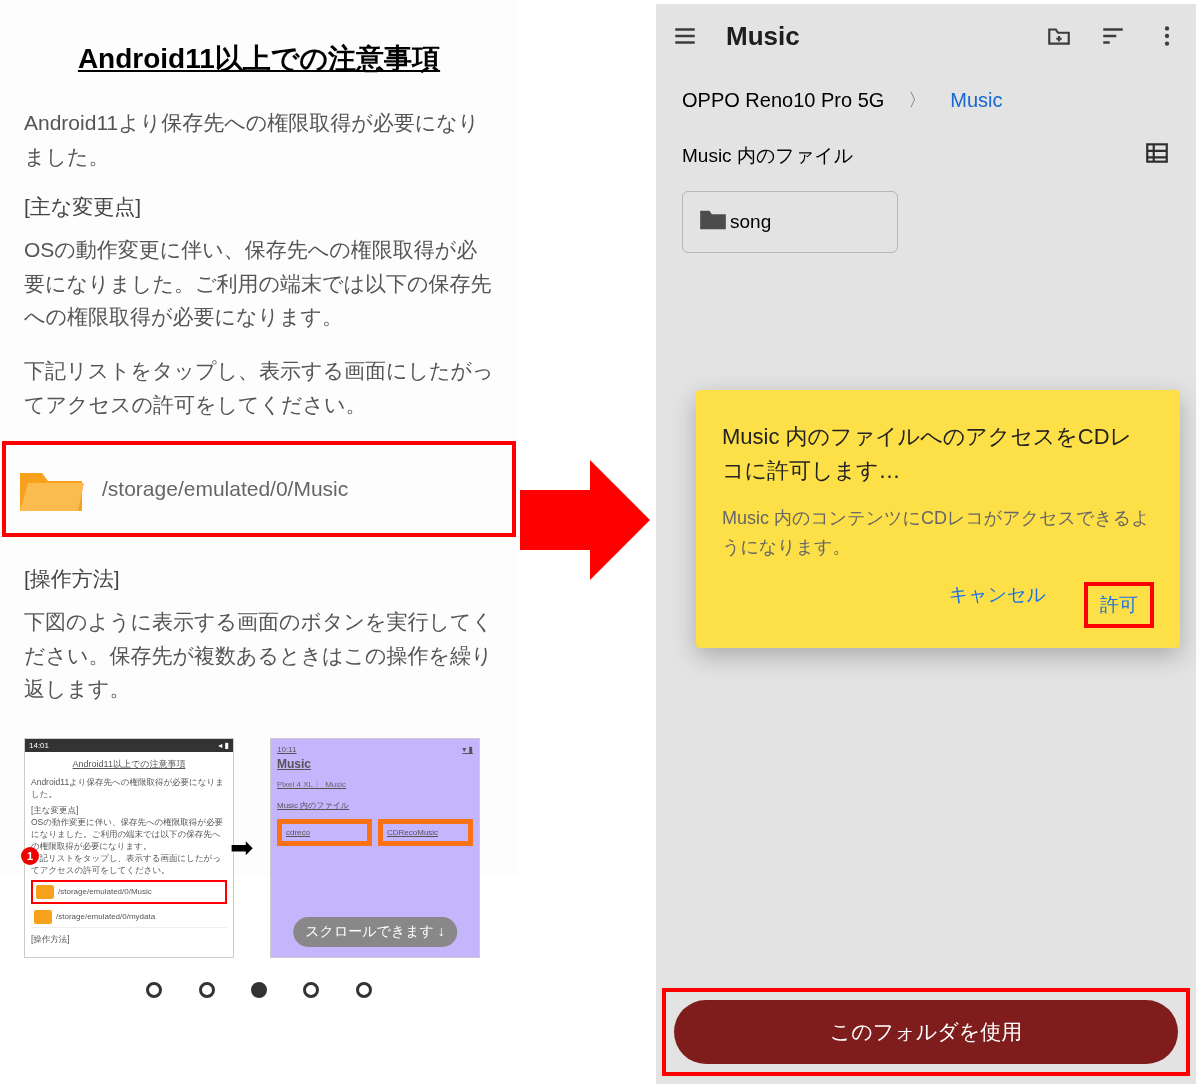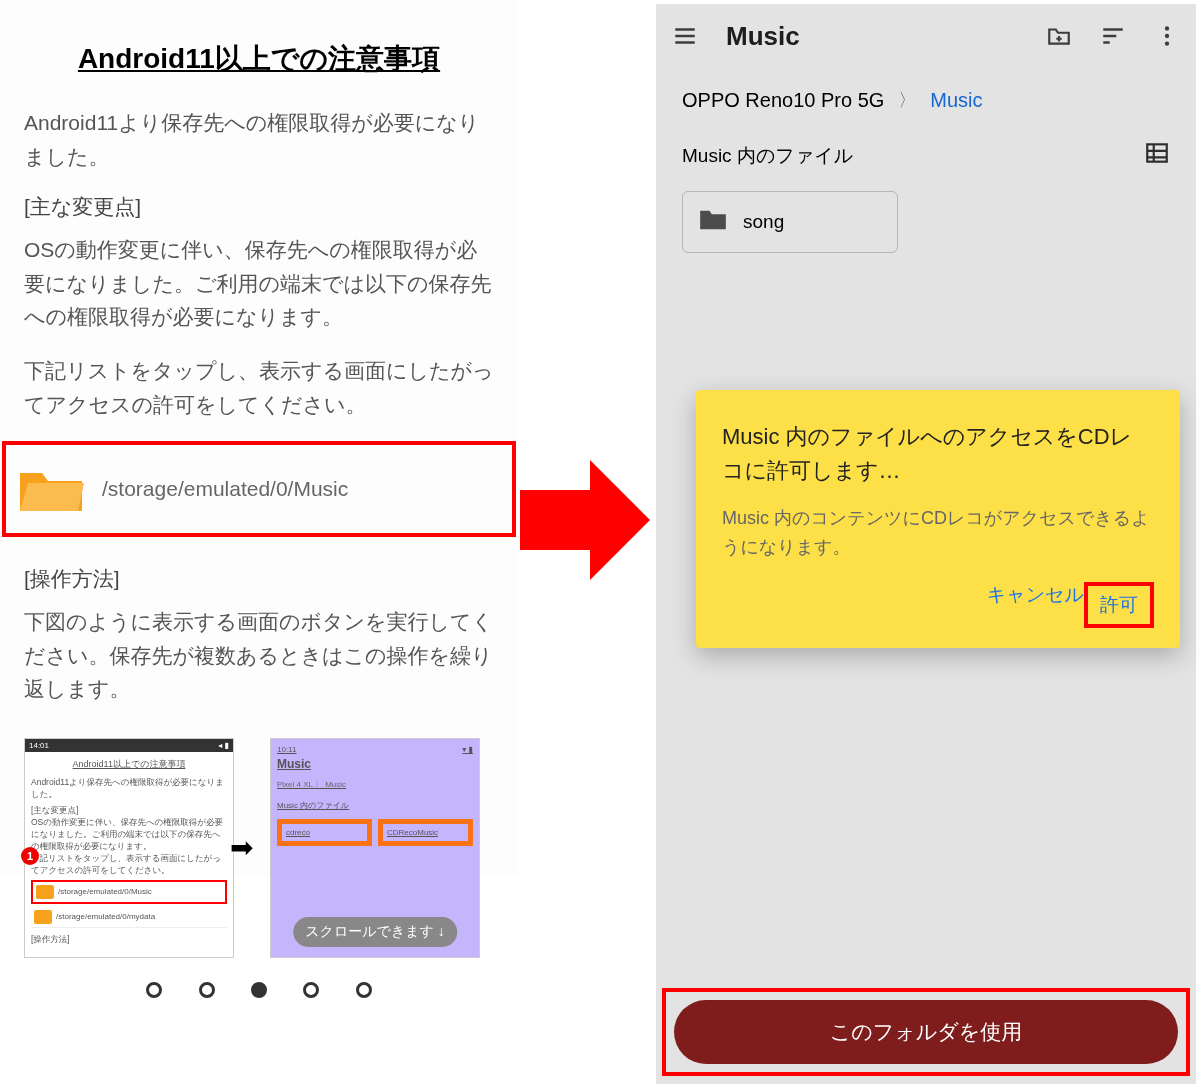--- a/index.html
+++ b/index.html
@@ -111,42 +111,42 @@
   position:absolute;left:0;top:0;right:0;bottom:0;
   background:rgba(0,0,0,0.1);
 }
 .appbar {
   height:64px; display:flex;align-items:center;
   padding:0 16px; gap:28px;
 }
 .appbar .title { font-size:26px;font-weight:600;flex:1;color:#222;}
 .ic { width:26px;height:26px;display:flex;align-items:center;justify-content:center;color:#444;}
 .ic svg { width:26px;height:26px; }
-.breadcrumb { padding:20px 26px; font-size:20px; display:flex;align-items:center;gap:14px;}
+.breadcrumb { padding:20px 26px; font-size:20px; display:flex;align-items:center;gap:24px;}
 .bc-cur { color:#1a73e8; }
 .chev { color:#777;font-size:18px; }
 .section-head { display:flex;justify-content:space-between;align-items:center;padding:8px 26px 20px 26px;font-size:19px;}
 .list-icon svg{width:26px;height:26px;}
 .folder-row {
   margin:0 26px;width:216px;height:62px;
   border:1px solid #ccc;border-radius:6px;
-  display:flex;align-items:center;padding:0 16px;gap:16px;
+  display:flex;align-items:center;padding:0 16px;gap:3px;
   font-size:19px;
 }
 .folder-row .fico svg{width:28px;height:24px;fill:#555;}
 
 .dialog {
   position:absolute; left:40px; right:16px; top:386px;
   background:#fde047; border-radius:4px;
   box-shadow:0 8px 24px rgba(0,0,0,0.25);
   padding:30px 26px 20px 26px;
 }
 .dlg-title { font-size:22px;line-height:1.55;color:#222;margin-bottom:16px; }
 .dlg-body { font-size:18px;color:#666;line-height:1.6;margin-bottom:20px;}
-.dlg-actions { display:flex;justify-content:flex-end;font-size:19px;}
+.dlg-actions { display:flex;justify-content:flex-end;gap:38px;font-size:19px;}
 .dlg-cancel { color:#1a73e8; }
 .dlg-allow { color:#1a73e8; border:4px solid #ff0000; padding:6px 12px;}
 
 .use-folder-wrap {
   position:absolute; left:6px; right:6px; bottom:8px;
   border:4px solid #ff0000; padding:8px;
 }
 .use-folder-btn {
   background:#7f1d1d; color:#fff; font-size:21px;
   text-align:center; padding:18px; border-radius:36px;

